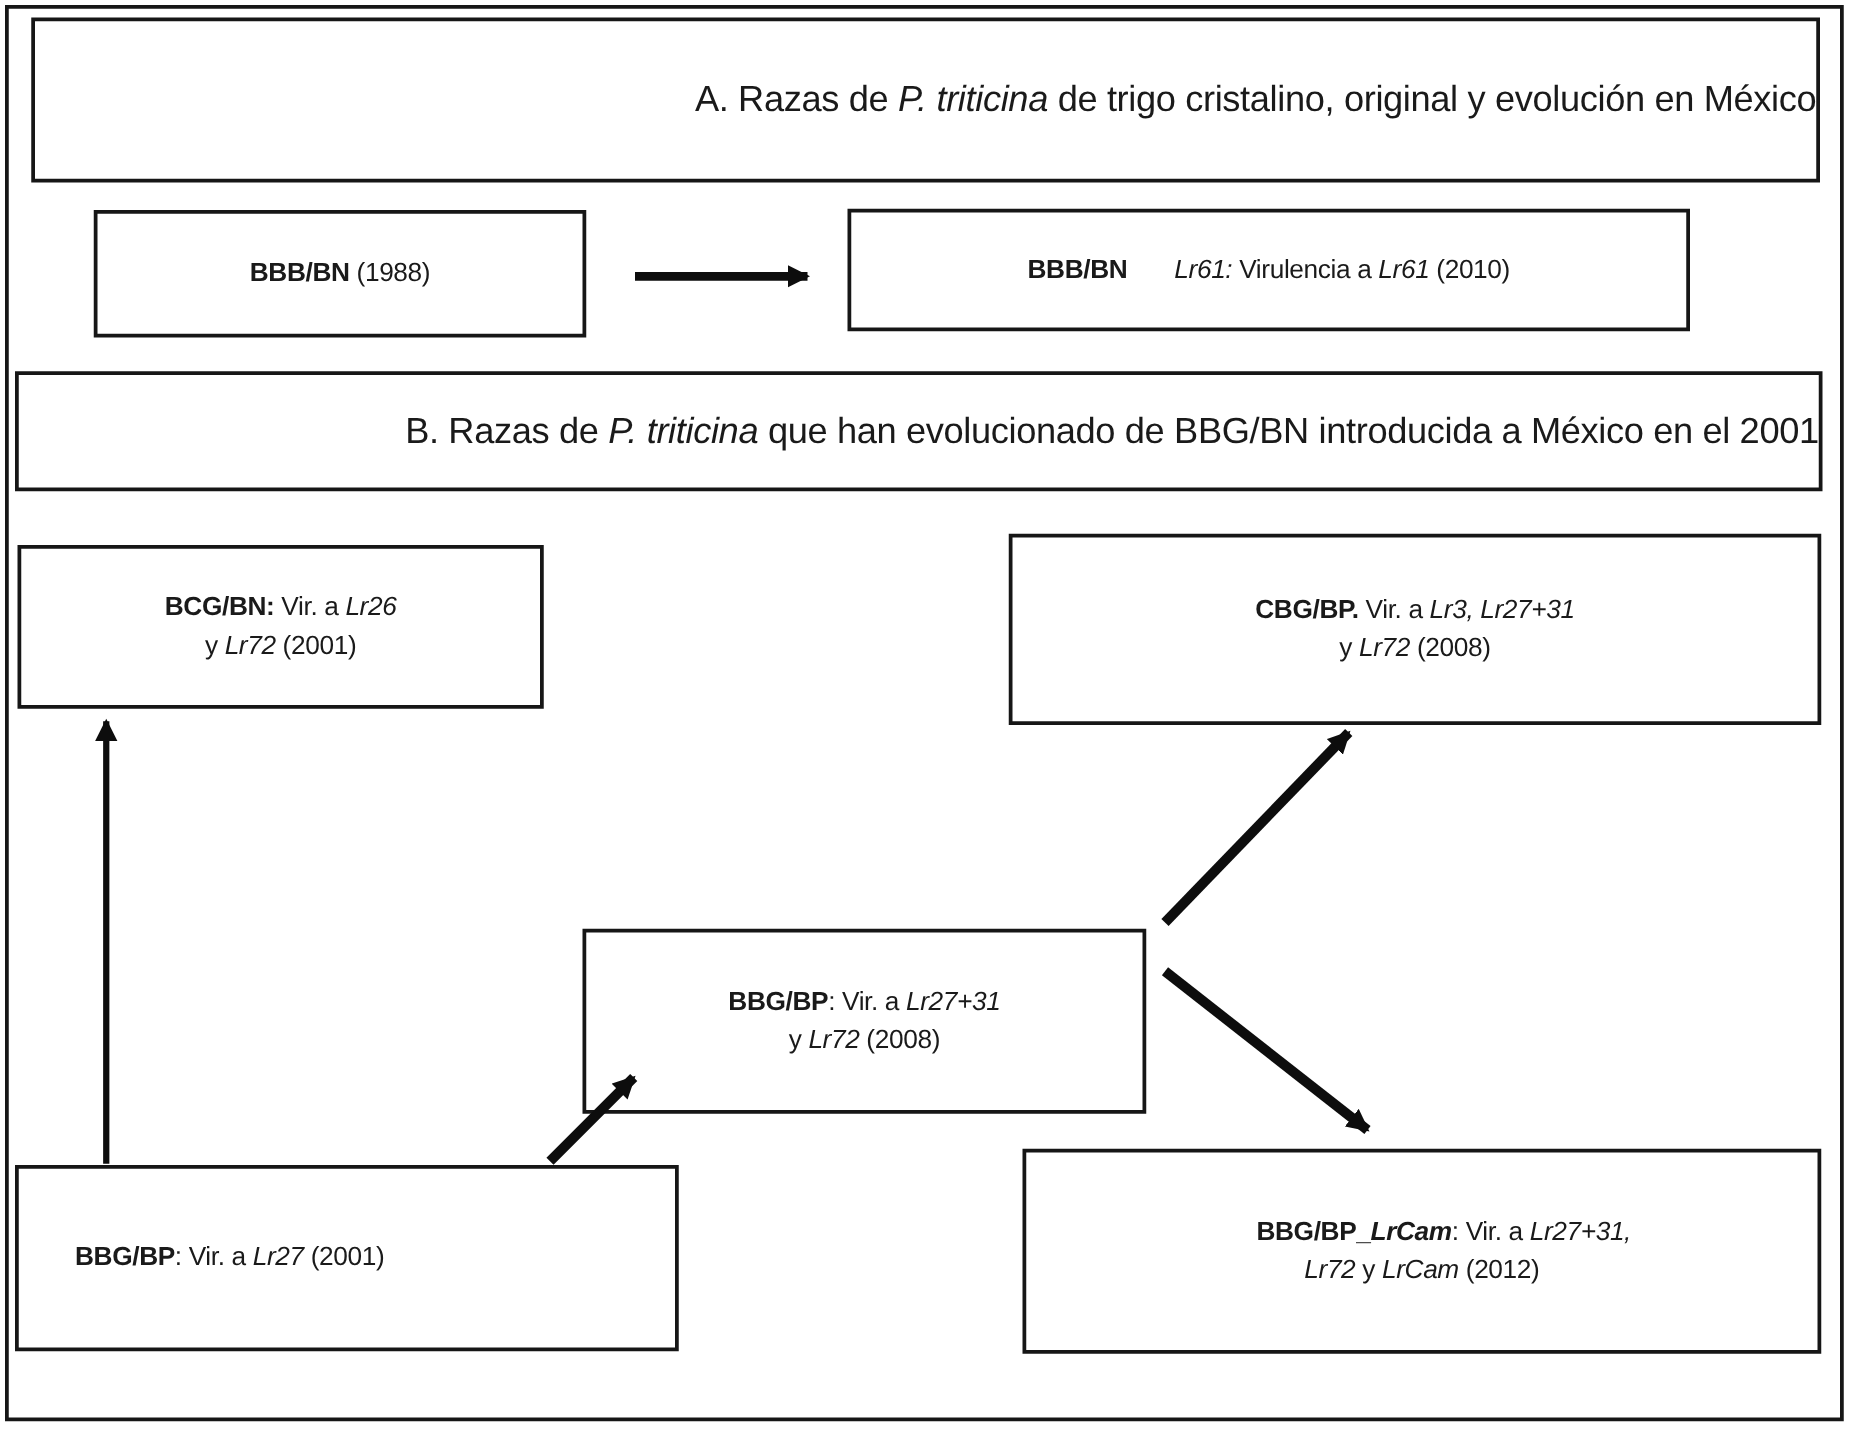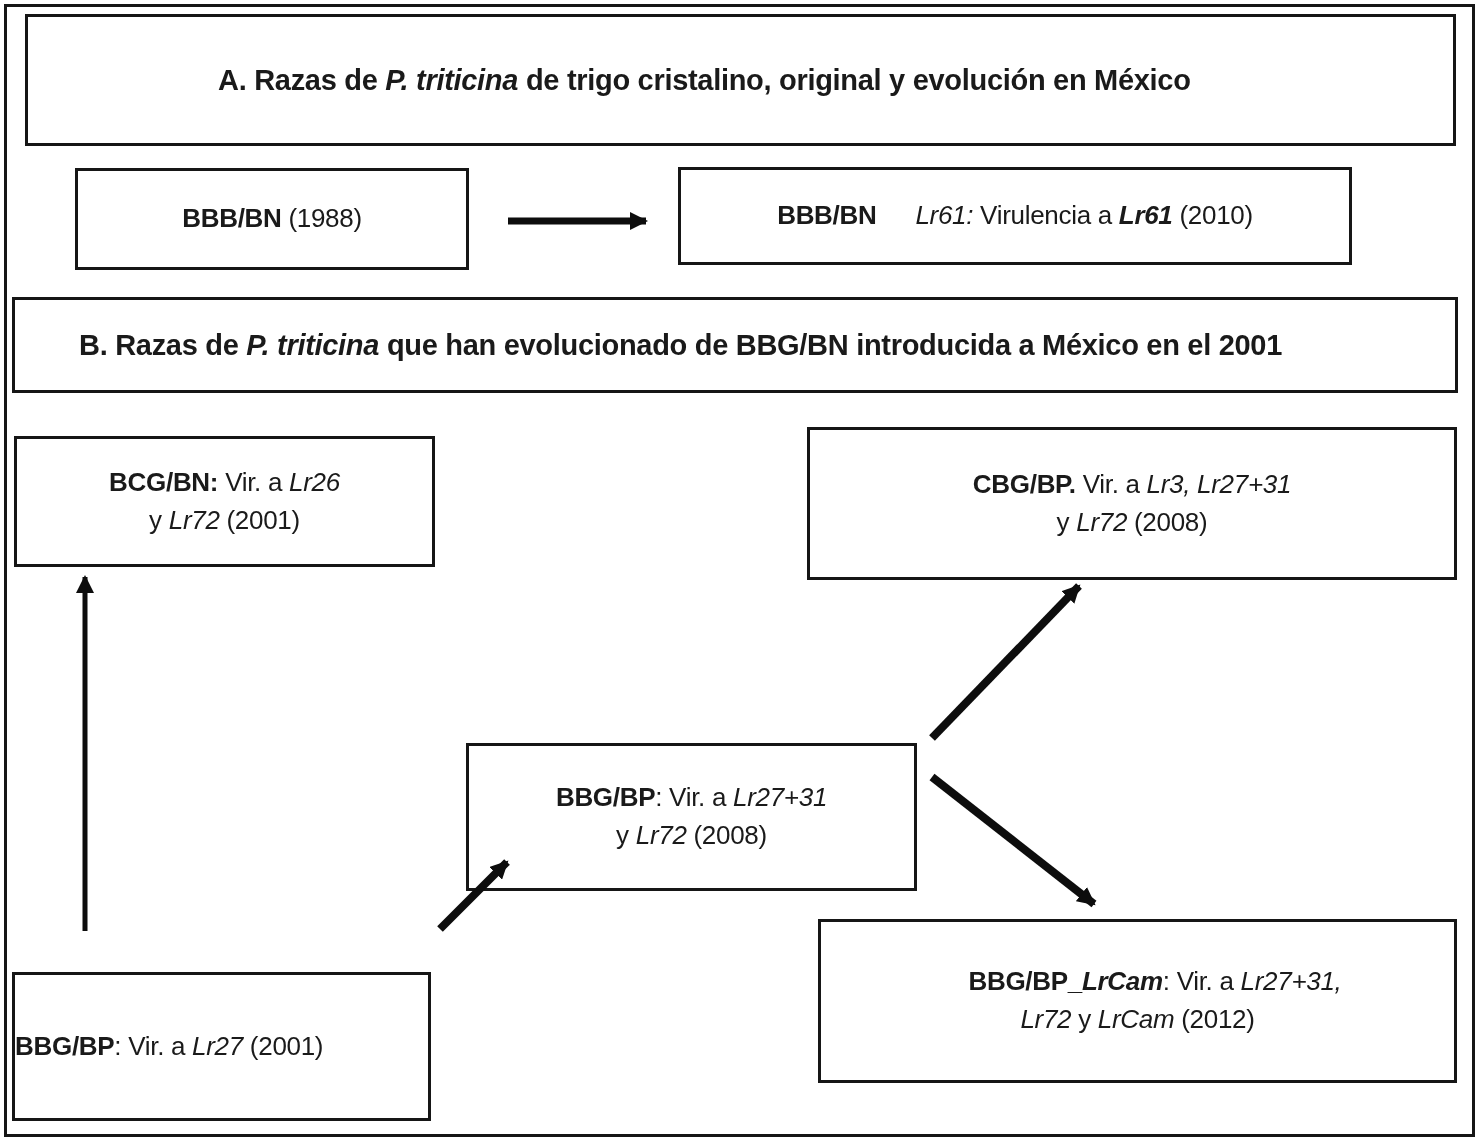--- a/index.html
+++ b/index.html
@@ -7,54 +7,54 @@
     position:relative; width:1479px; height:1144px; background:#ffffff;
     font-family:"Liberation Sans", sans-serif; color:#1a1a1a; overflow:hidden;
   }
   .outer-frame {
     position:absolute; left:4px; top:4px; width:1471px; height:1133px;
     border:3px solid #161616; box-sizing:border-box;
   }
   .box {
     position:absolute; box-sizing:border-box; border:3px solid #161616;
     background:#ffffff; display:flex; align-items:center; justify-content:center;
-    text-align:center; font-size:26px; line-height:1.45; letter-spacing:-0.3px;
+    text-align:center; font-size:21px; line-height:1.45; letter-spacing:-0.3px;
   }
-  .title-box { font-size:29px; justify-content:flex-start; text-align:left;font-weight:bold; }
+  .title-box { font-size:29px; justify-content:flex-end; text-align:left; }
   .left-align { justify-content:flex-start; text-align:left; }
 
   .box-title-a   { left:25px;  top:14px;  width:1431px; height:132px; padding-left:190px; }
   .box-bbb-1988  { left:75px;  top:168px; width:394px;  height:102px; }
   .box-bbb-lr61  { left:678px; top:167px; width:674px;  height:98px;  }
   .box-title-b   { left:12px;  top:297px; width:1446px; height:96px;  padding-left:64px; }
   .box-bcg-bn    { left:14px;  top:436px; width:421px;  height:131px; }
   .box-cbg-bp    { left:807px; top:427px; width:650px;  height:153px; }
   .box-bbg-2008  { left:466px; top:707px; width:451px;  height:148px;margin-top:36px; }
-  .box-bbg-2001  { left:12px;  top:972px; width:419px;  height:149px; }
+  .box-bbg-2001  { left:12px;  top:932px; width:531px;  height:149px; padding-left:45px; }
   .box-lrcam     { left:818px; top:919px; width:639px;  height:164px; }
 
   .arrow-layer { position:absolute; left:0; top:0; width:1479px; height:1144px; pointer-events:none; }
 </style>
 </head>
 <body>
 
 <div class="canvas" style="color: rgb(26, 26, 26); background: rgb(255, 255, 255);">
 
   <div class="outer-frame"></div>
 
   <div class="box title-box box-title-a">
     <span><span>A. Razas de </span><span style="font-style: italic;">P. triticina</span><span> de trigo cristalino, original y evolución en México</span></span>
   </div>
 
   <div class="box box-bbb-1988">
     <span><span style="font-weight: 700;">BBB/BN</span><span> (1988)</span></span>
   </div>
 
   <div class="box box-bbb-lr61">
-    <span><span style="font-weight: 700;">BBB/BN</span><span> </span><span style="font-style: italic; margin-left: 32px;">Lr61:</span><span> Virulencia a </span><span style="font-style: italic; font-weight: bold;">Lr61</span><span> (2010)</span></span>
+    <span><span style="font-weight: 700;">BBB/BN</span><span> </span><span style="font-style: italic; margin-left: 32px;">Lr61:</span><span> Virulencia a </span><span style="font-style: italic;">Lr61</span><span> (2010)</span></span>
   </div>
 
   <div class="box title-box box-title-b">
     <span><span>B. Razas de </span><span style="font-style: italic;">P. triticina</span><span> que han evolucionado de BBG/BN introducida a México en el 2001</span></span>
   </div>
 
   <div class="box box-bcg-bn">
     <span><span style="font-weight: 700;">BCG/BN:</span><span> Vir. a </span><span style="font-style: italic;">Lr26</span><br><span>y </span><span style="font-style: italic;">Lr72</span><span> (2001)</span></span>
   </div>
 

